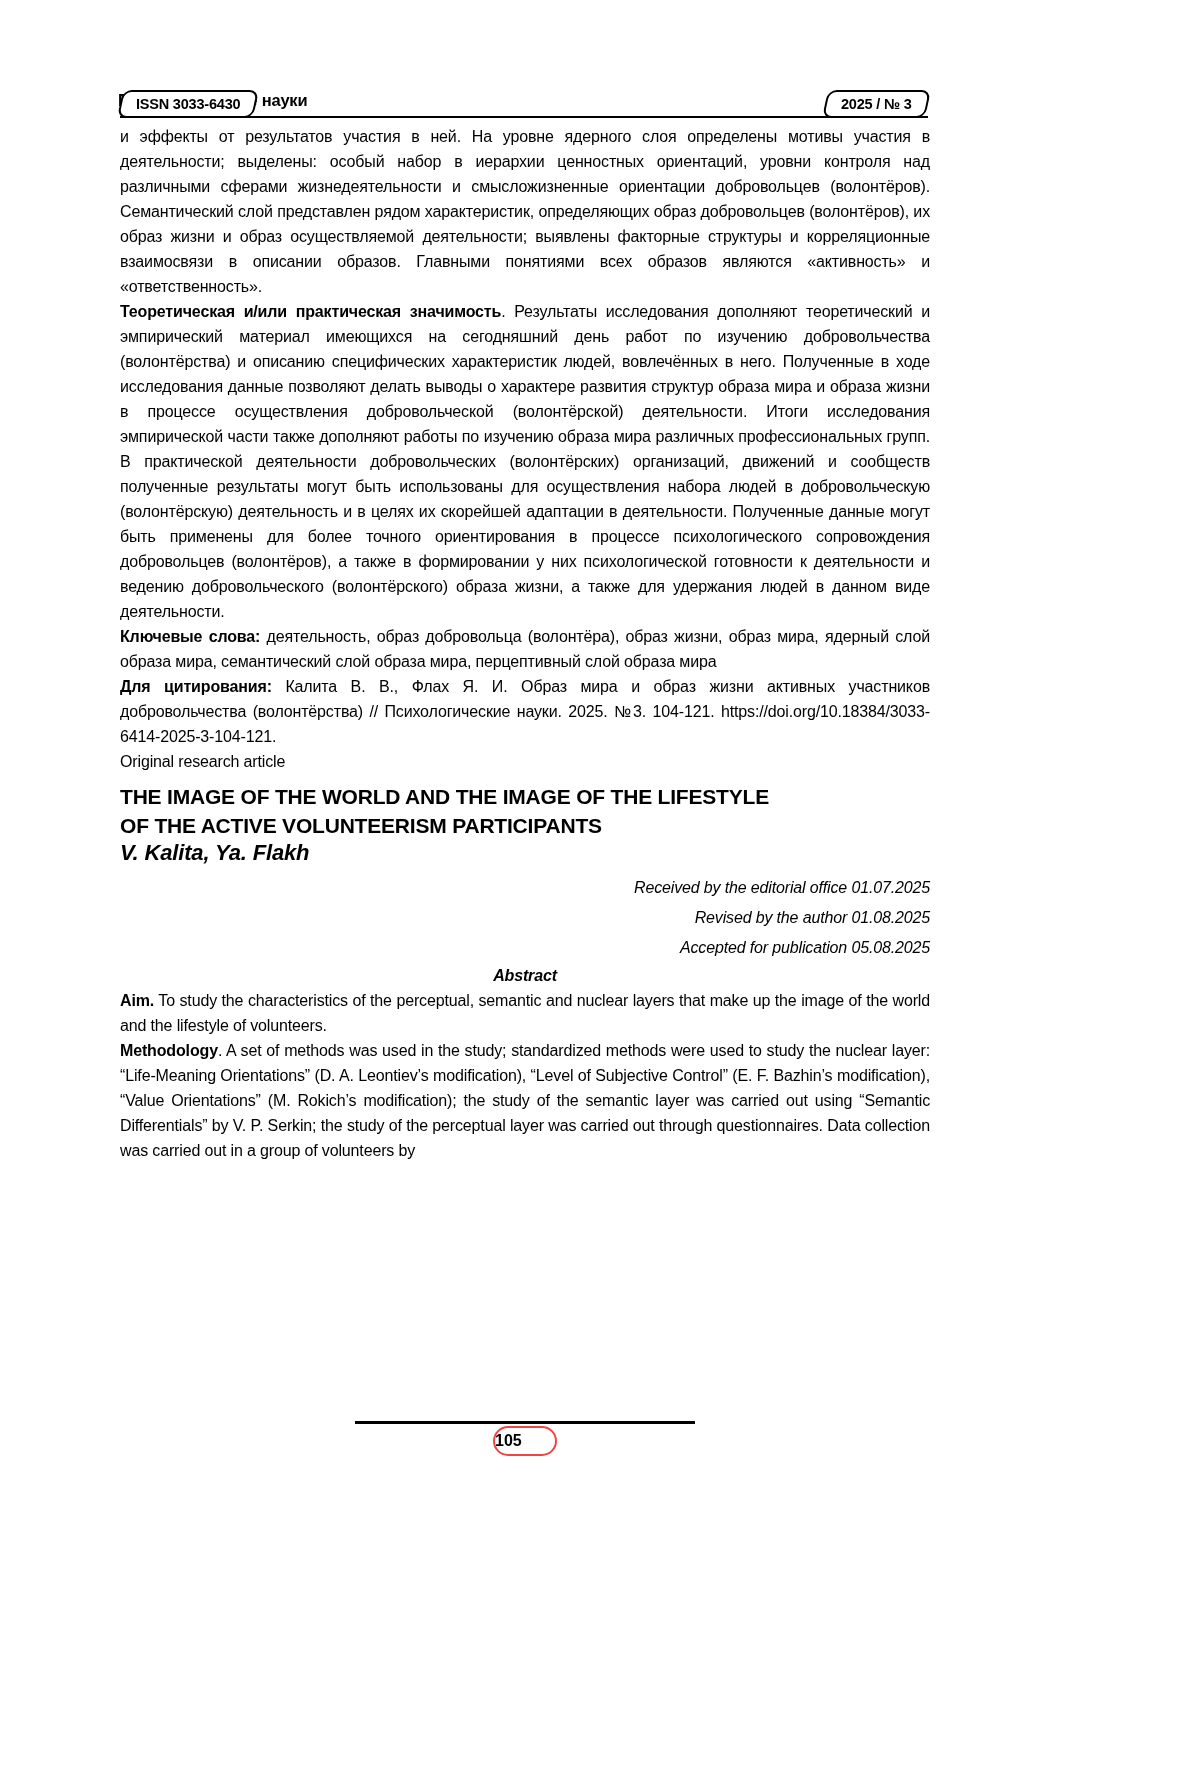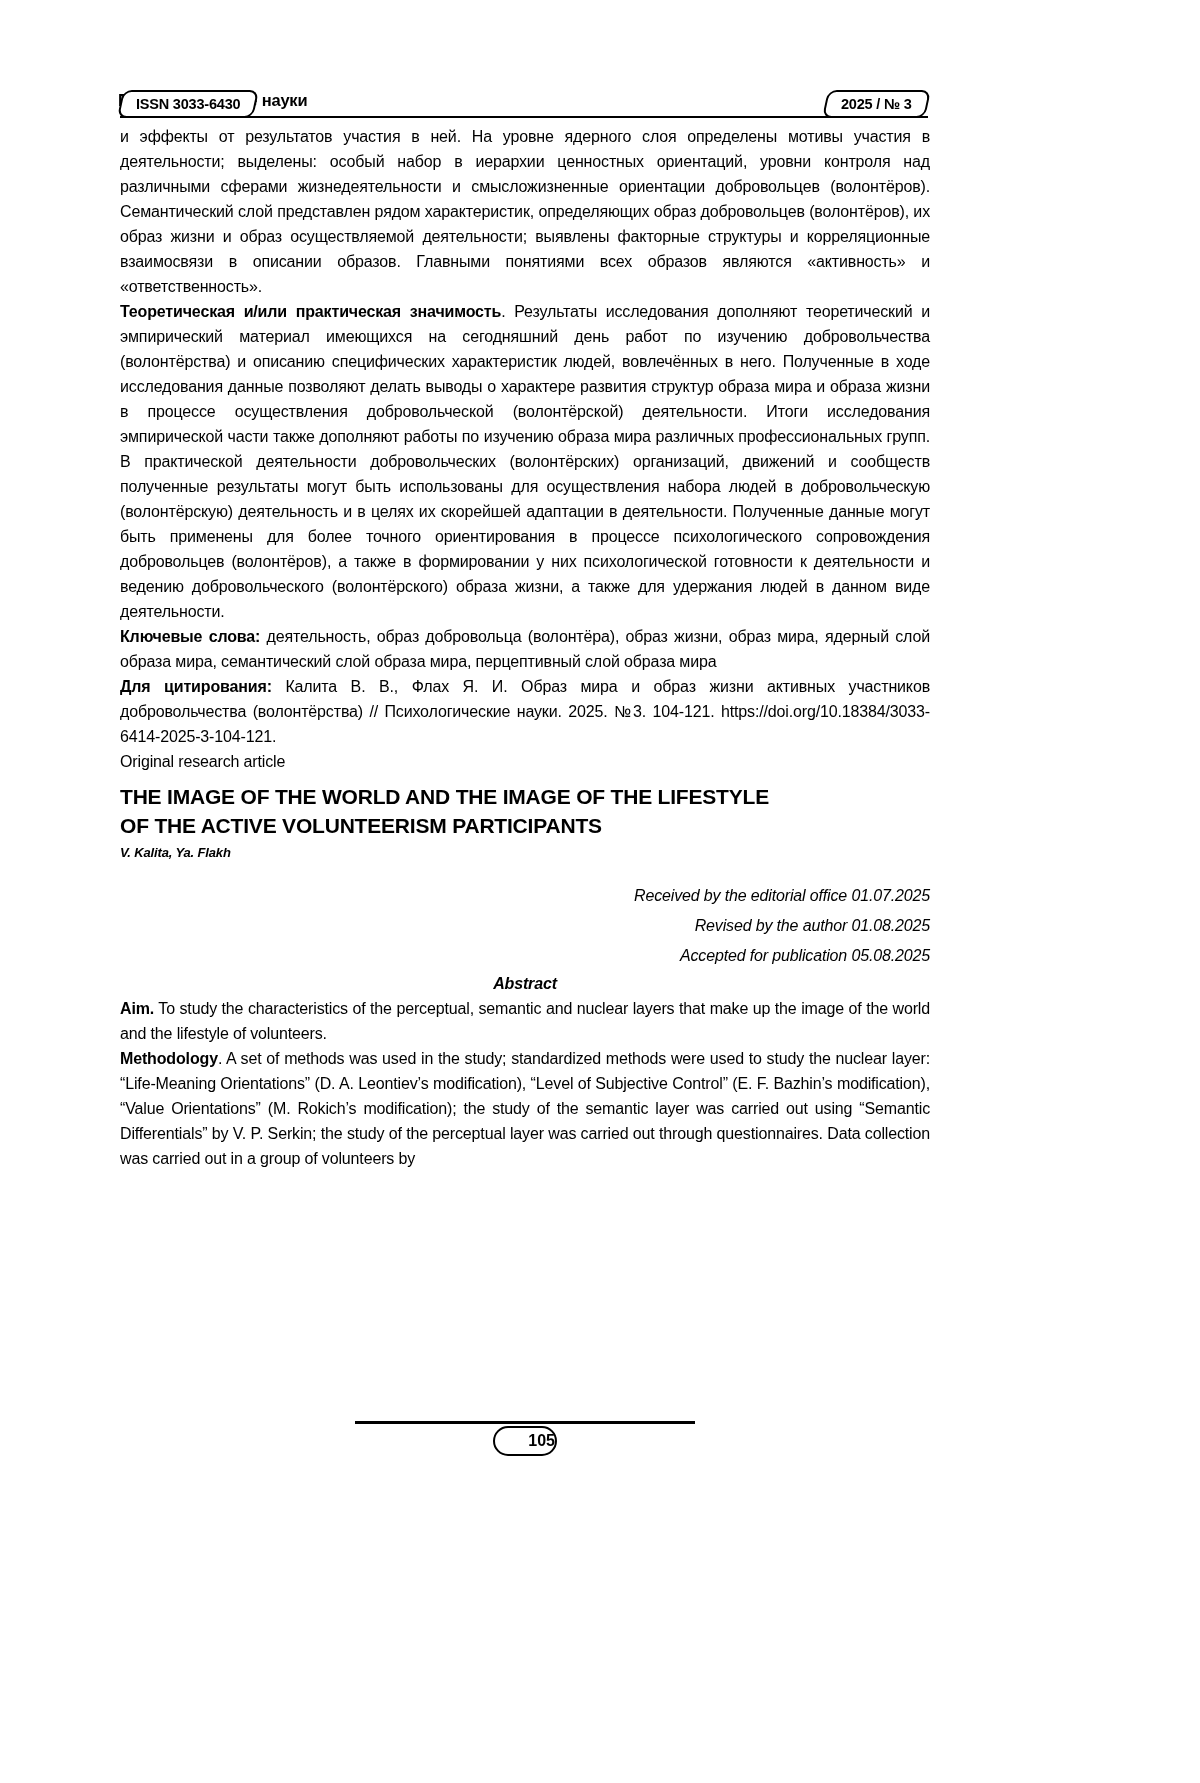--- a/index.html
+++ b/index.html
@@ -40,33 +40,33 @@
   .content p { margin: 0; }
   b.run { font-weight: bold; }
   .bi { font-weight: bold; }
   .keywords-para { margin-top: 9px; }
   .citation-para { margin-top: 7px; }
   .article-type { margin-top: 35px; text-align: left; }
   .en-title {
     margin-top: 8px; text-align: left;
     font-weight: bold; font-size: 21px; line-height: 29px; letter-spacing: -0.2px;
   }
-  .authors { margin-top: 29px; font-weight: bold; font-style: italic; font-size: 13px; text-align: left; }
+  .authors { margin-top: 29px; font-weight: bold; font-style: italic; font-size: 22px; text-align: left; }
   .affiliation { margin-top: 7px; font-style: italic; text-align: left; line-height: 25px; }
-  .dates { margin-top: 16px; font-style: italic; text-align: right; line-height: 30px; }
+  .dates { margin-top: 8px; font-style: italic; text-align: right; line-height: 30px; }
   .abstract-label { margin-top: 4px; font-weight: bold; font-style: italic; text-align: center; }
 
   
   .footer { position: absolute; top: 1421px; left: 120px; width: 810px; }
   .footer-rule { width: 340px; height: 3px; background: #000; margin: 0 auto; }
   .page-number-badge {
     width: 64px; height: 30px;
-    border: 2px solid #000000; border-radius: 16px; background: #fff;
+    border: 2px solid #ef4444; border-radius: 16px; background: #fff;
     margin: 2px auto 0;
-    display: flex; align-items: center; justify-content: flex-end;
+    display: flex; align-items: center; justify-content: flex-start;
     font-weight: bold; font-size: 16px;
   }
 </style>
 </head>
 <body>
 
 <div class="page">
 
   <div class="header">
     <div class="header-rule"></div>

